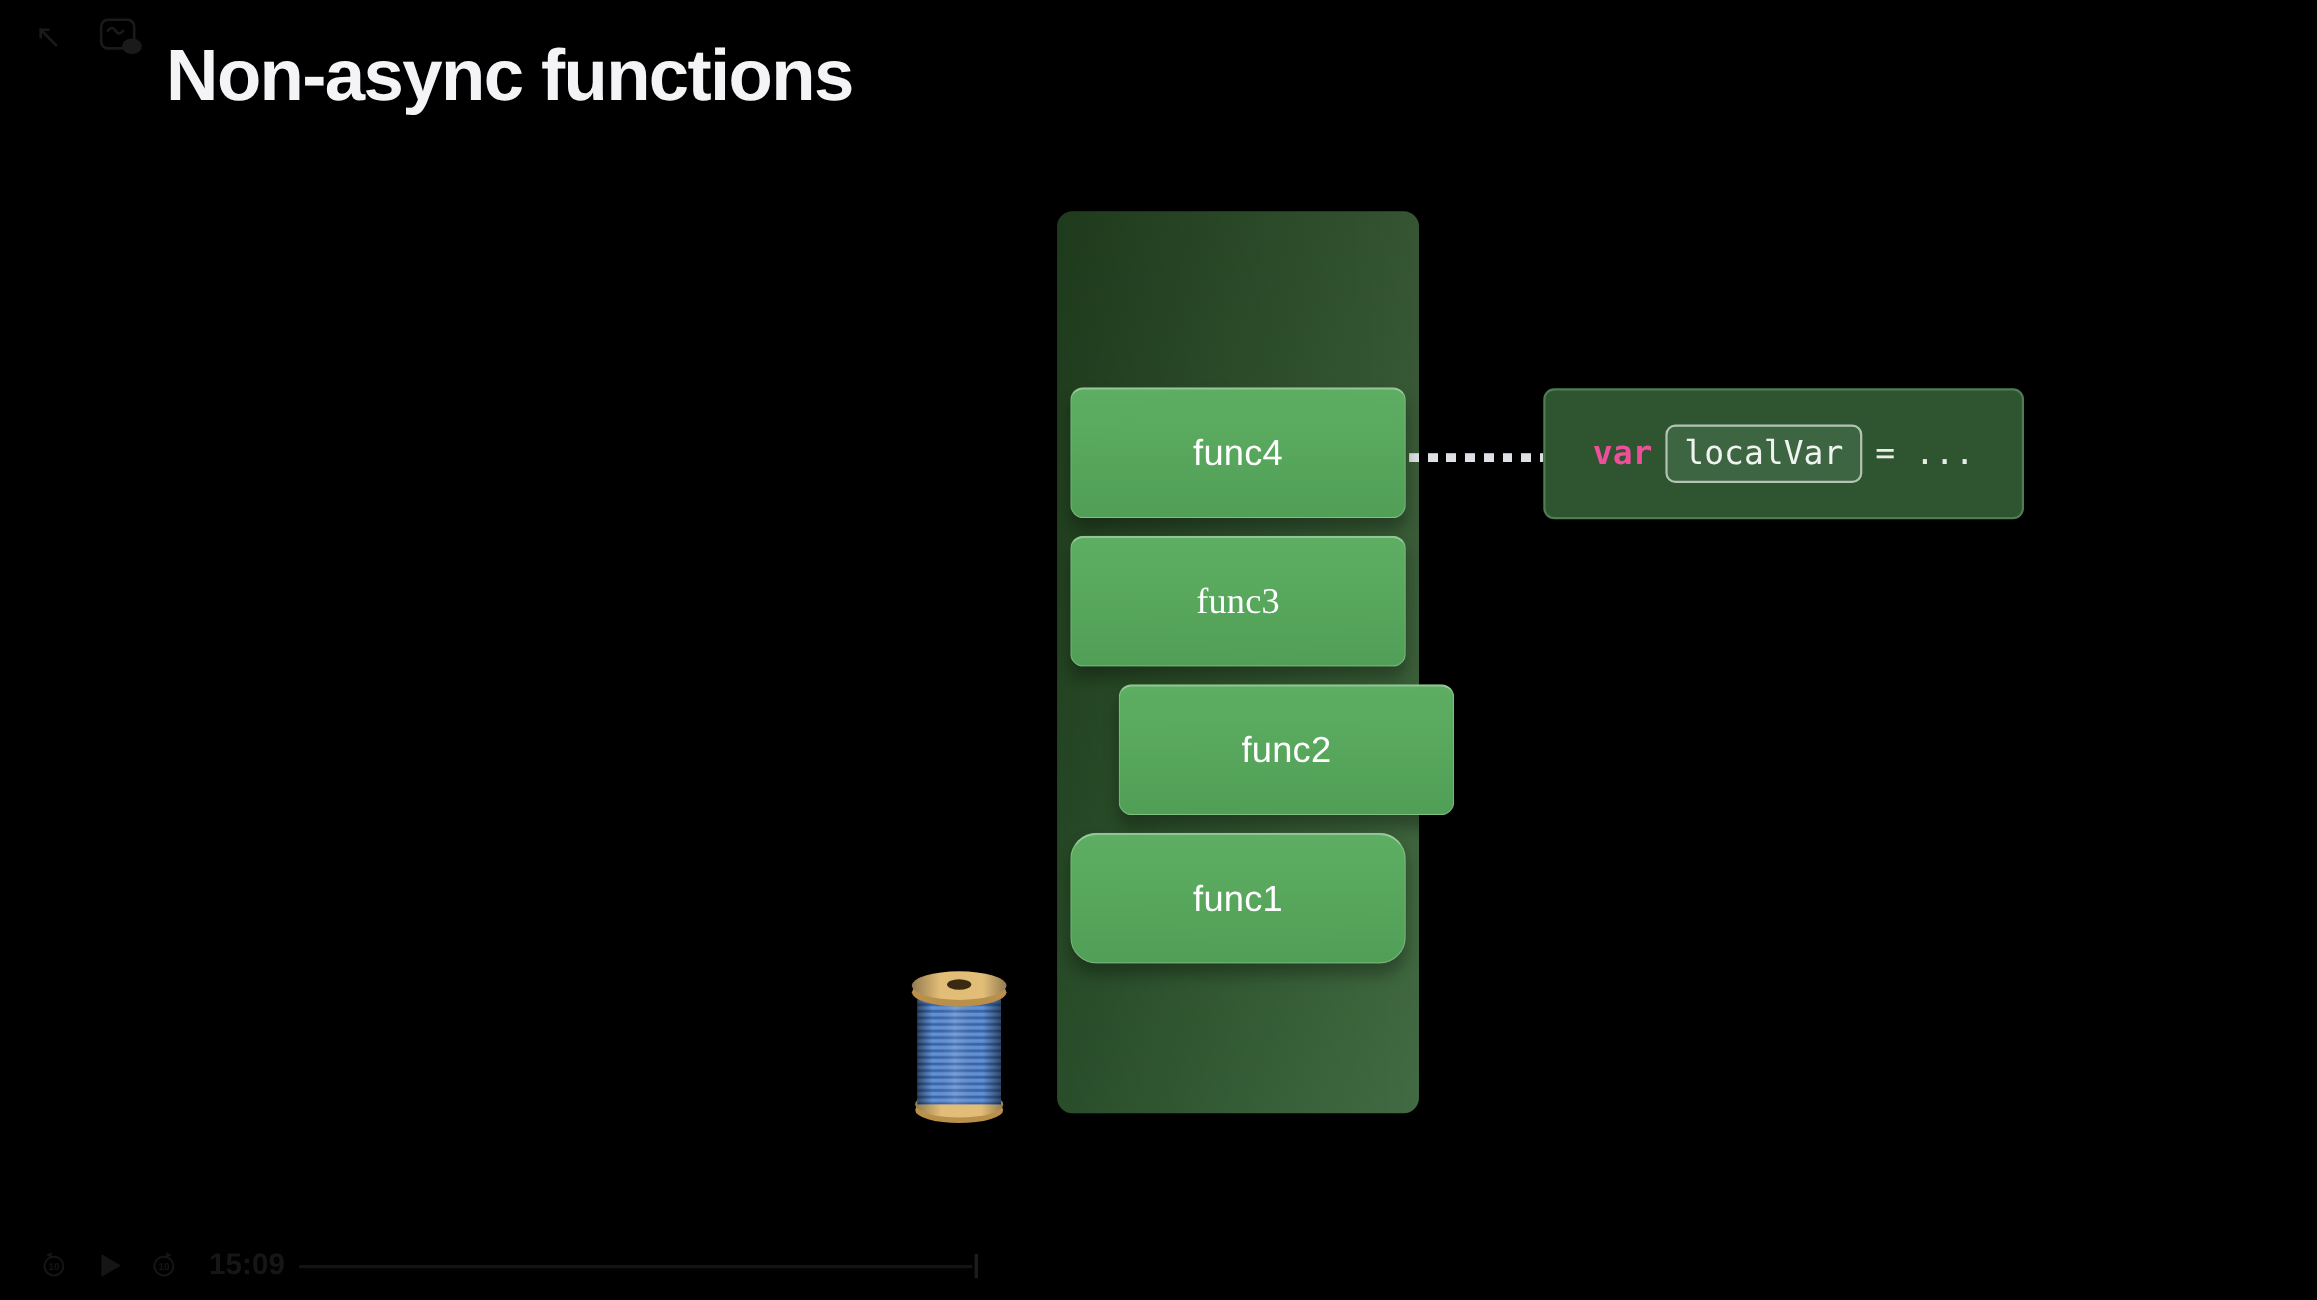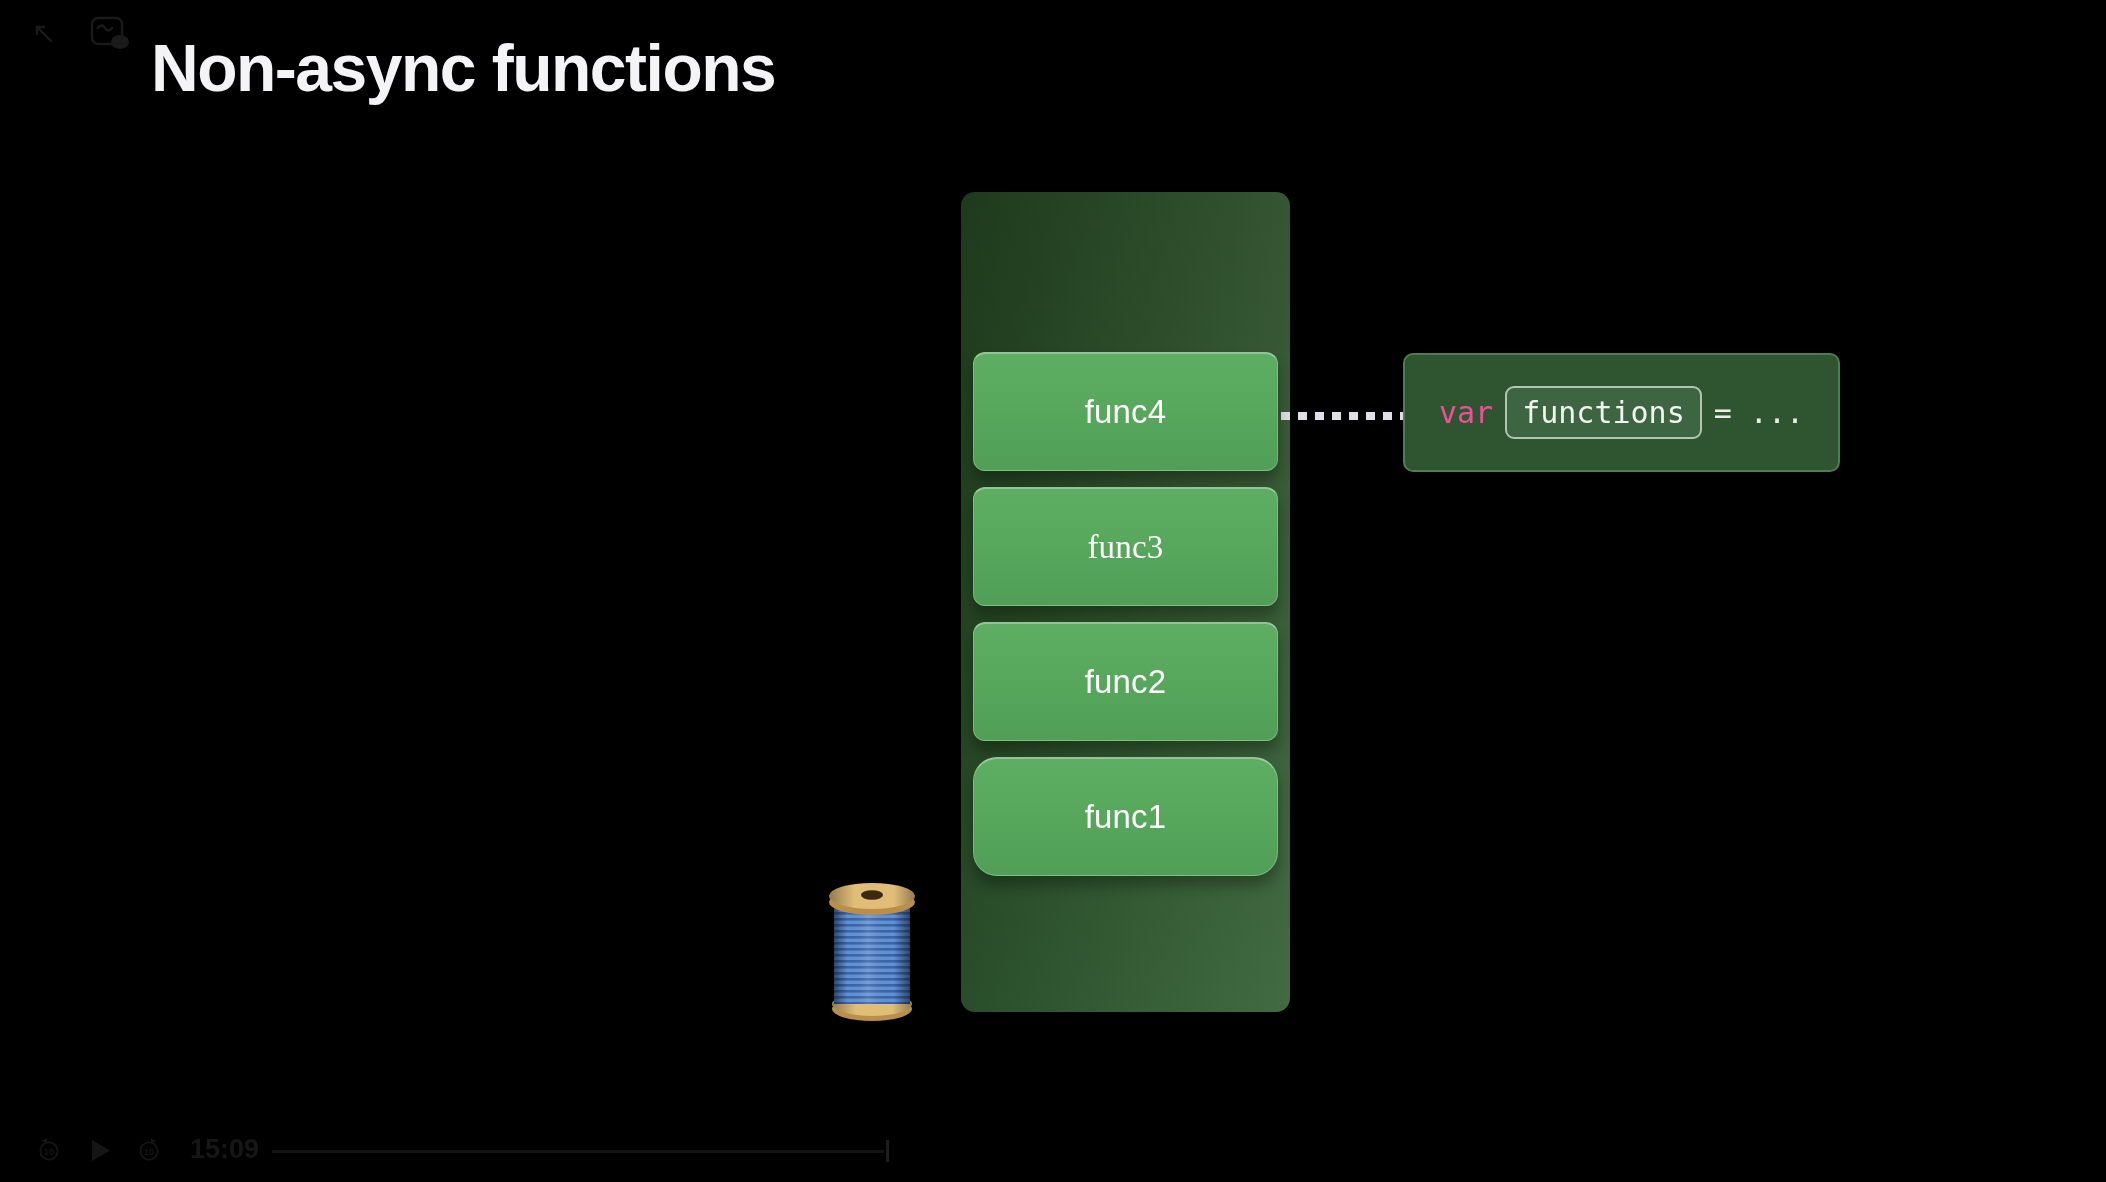--- a/index.html
+++ b/index.html
@@ -58,21 +58,21 @@
     position:absolute;left:12px;width:305px;height:119px;border-radius:12px;
     background:linear-gradient(180deg,var(--frame-green),var(--frame-green-dark));
     border:1px solid rgba(255,255,255,0.22);
     border-top:2px solid rgba(255,255,255,0.38);
     box-shadow:0 10px 14px rgba(0,0,0,0.30);
     display:flex;align-items:center;justify-content:center;
     z-index:2;
   }
   .frame.f4{top:160px;}
   .frame.f3{top:295px;font-family:Liberation Serif, serif;}
-  .frame.f2{top:430px;}
+  .frame.f2{top:430px;margin-left:44px;}
   .frame.f1{top:565px;border-radius:24px;}
   .frame-label{
     color:var(--frame-text);font-size:33px;font-weight:500;letter-spacing:0.2px;
   }
   .stack-label{
     position:absolute;left:0;right:0;bottom:46px;text-align:center;
     color:#ffffff;font-size:38px;font-weight:600;letter-spacing:0.2px;z-index:2;
   }
 
   
@@ -83,21 +83,21 @@
 
   
   .codebox{
     position:absolute;left:1403px;top:353px;width:437px;height:119px;
     background:var(--codebox-bg);
     border:2px solid var(--codebox-border);
     border-radius:10px;
     display:flex;align-items:center;justify-content:center;gap:12px;
     font-family:"DejaVu Sans Mono", monospace;font-size:30px;
   }
-  .kw{color:var(--keyword-pink);font-weight:400;text-align:center;}
+  .kw{color:var(--keyword-pink);font-weight:700;text-align:center;}
   .chip{
     background:var(--chip-bg);
     border:2px solid var(--chip-border);
     border-radius:9px;
     padding:7px 15px;
     color:#f0f4f0;
   }
   .code-rest{color:var(--code-text);}
 
   
@@ -144,21 +144,21 @@
     </div>
     <div class="frame f1">
       <span class="frame-label">func1</span>
     </div>
   </div>
 
   <div class="connector"></div>
 
   <div class="codebox">
     <span class="kw">var</span>
-    <span class="chip">functions</span>
+    <span class="chip">localVar</span>
     <span class="code-rest">= ...</span>
   </div>
 
   <svg class="spool" viewBox="0 0 104 152">
     <defs>
       <pattern id="threadStripes" width="104" height="6" patternUnits="userSpaceOnUse">
         <rect width="104" height="6" fill="var(--thread-dark)"></rect>
         <rect width="104" height="3.4" y="0.6" fill="var(--thread-light)"></rect>
       </pattern>
       <linearGradient id="cylShade" x1="0" y1="0" x2="1" y2="0">

